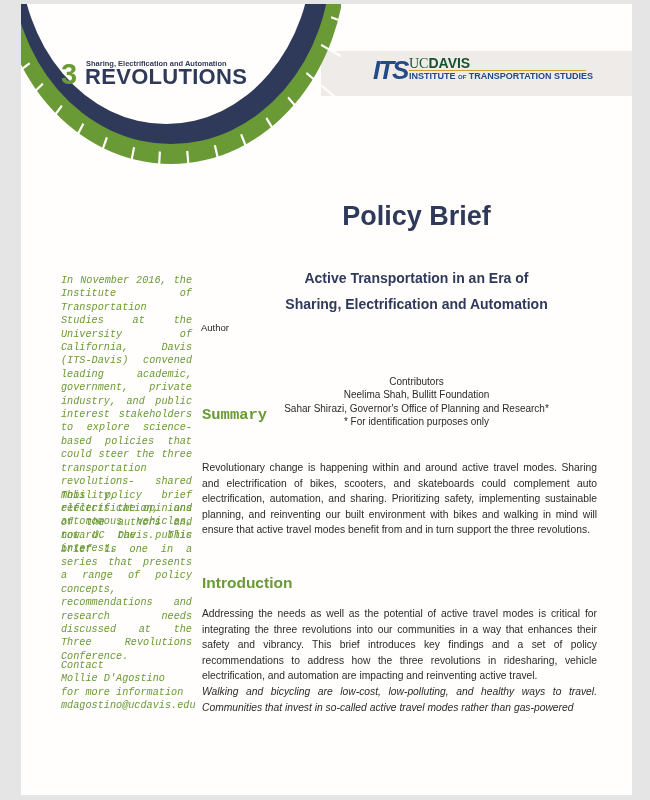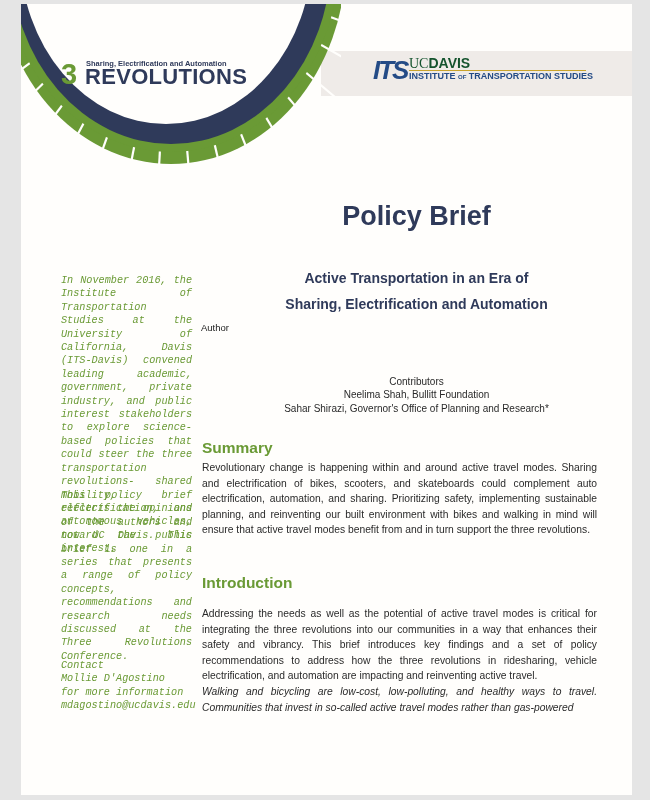--- a/index.html
+++ b/index.html
@@ -84,21 +84,21 @@
   }
   .sb1 { top: 270px; }
   .sb2 { top: 485px; }
   .sb3 { top: 655px; text-align: left; }
   .sb3 div { white-space: nowrap; }
 
   .h2 {
     position: absolute; left: 181px; font-size: 15.5px; font-weight: bold;
     color: #6a9a35; margin: 0;
   }
-  .h-sum { top: 435px; }
+  .h-sum { top: 402px; font-family: Liberation Mono, monospace; }
   .h-intro { top: 570px; }
   .para {
     position: absolute; left: 181px; width: 395px; font-size: 10.3px;
     line-height: 15.5px; color: #2a2a2a; text-align: justify; margin: 0;
   }
   .p-sum { top: 456px; }
   .p-intro1 { top: 602px; }
   .p-intro2 { top: 680px; font-style: italic; }
 </style>
 </head>
@@ -161,20 +161,21 @@
   <h2 class="subtitle">
     <span>Active Transportation in an Era of</span><br>
     <span>Sharing, Electrification and Automation</span>
   </h2>
   <div class="author-label">Author</div>
 
   <div class="contrib">
     <div>Contributors</div>
     <div>Neelima Shah, Bullitt Foundation</div>
     <div>Sahar Shirazi, Governor's Office of Planning and Research*</div>
+    <div>* For identification purposes only</div>
   </div>
 
   <div class="sidebar sb1">In November 2016, the Institute of Transportation Studies at the University of California, Davis (ITS-Davis) convened leading academic, government, private industry, and public interest stakeholders to explore science-based policies that could steer the three transportation revolutions- shared mobility, electrification, and autonomous vehicles, toward the public interest.</div>
   <div class="sidebar sb2">This policy brief reflects the opinions of the authors and not UC Davis. This brief is one in a series that presents a range of policy concepts, recommendations and research needs discussed at the Three Revolutions Conference.</div>
   <div class="sidebar sb3">
     <div>Contact</div>
     <div>Mollie D'Agostino</div>
     <div>for more information</div>
     <div>mdagostino@ucdavis.edu</div>
   </div>

